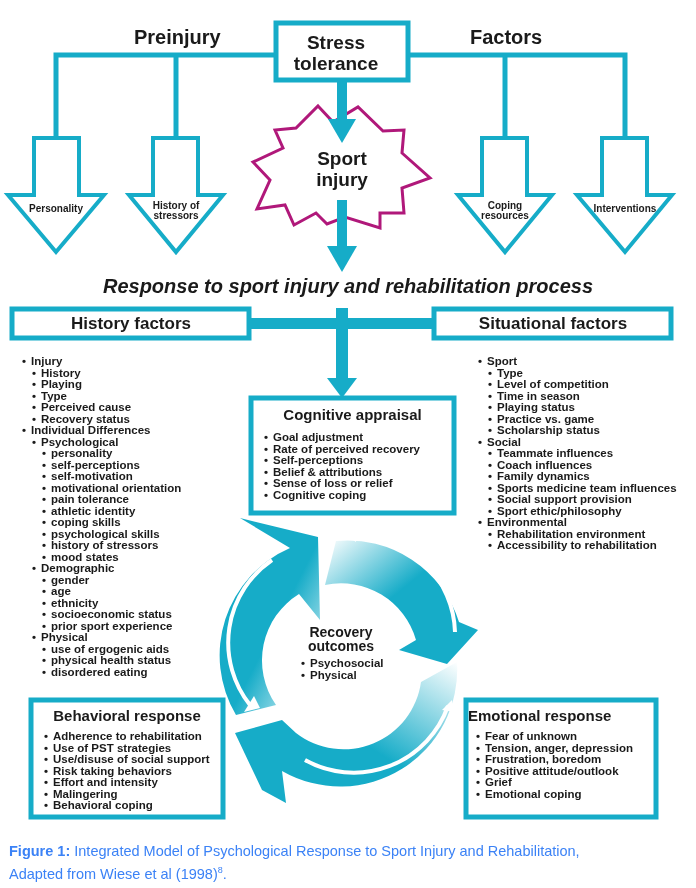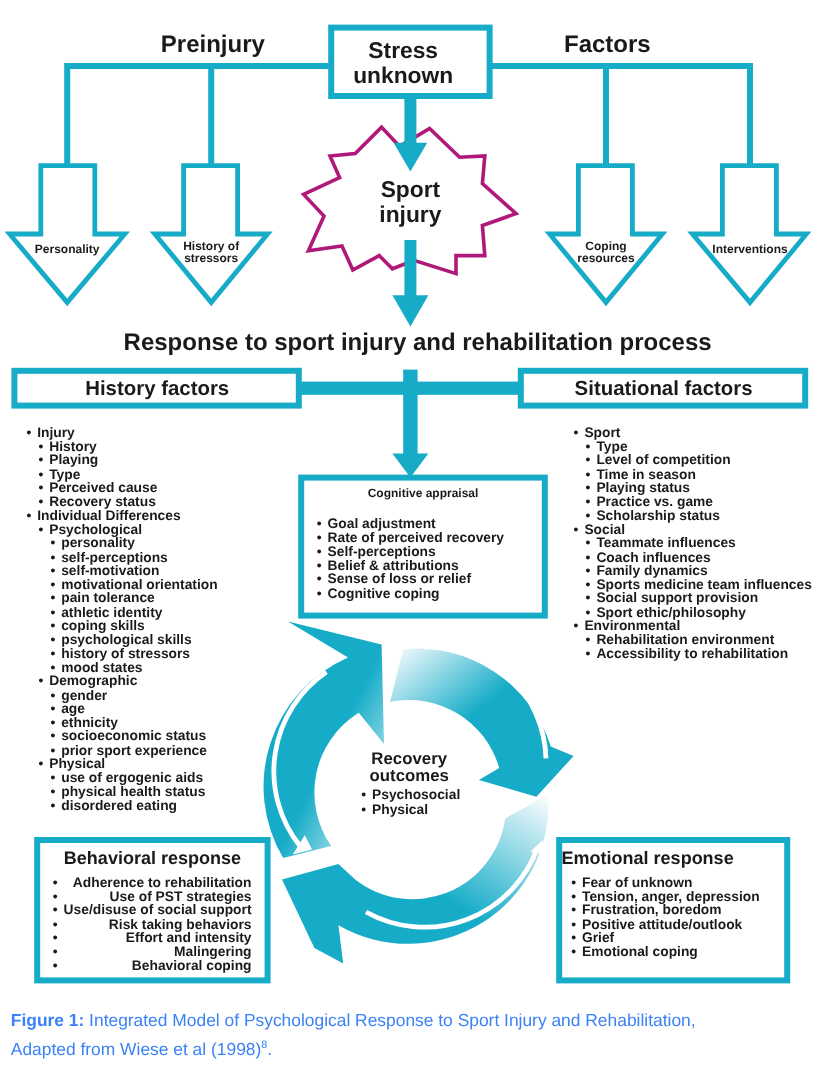--- a/index.html
+++ b/index.html
@@ -1,20 +1,20 @@
 <!DOCTYPE html>
 <html><head>
 <meta charset="utf-8">
 <style>
   html, body { margin: 0; padding: 0; background: #ffffff; }
   body { width: 696px; height: 888px; position: relative; overflow: hidden;
          font-family: "Liberation Sans", "DejaVu Sans", sans-serif; color: #111; }
   svg.diagram { position: absolute; left: 0; top: 0; }
   .t { position: absolute; font-family: "Liberation Sans", sans-serif; font-weight: bold; color: #1a1a1a; line-height: 1; white-space: nowrap; }
-  .title-big { font-size: 21px; }
+  .title-big { font-size: 21px; font-style: italic; }
   .lbl-top { font-size: 20px; }
   .box-title { font-size: 17px; }
   .arrow-lbl { font-size: 10px; text-align: center; line-height: 10px; }
   ul.bl { list-style: none; margin: 0; padding: 0; position: absolute; font-family: "Liberation Sans", sans-serif; font-weight: bold; font-size: 11.5px; line-height: 11.5px; color: #1a1a1a; white-space: nowrap; }
   ul.bl li { position: relative; padding-left: 9px; }
   ul.bl li::before { content: "•"; position: absolute; left: 0; top: 0; }
   ul.bl li.l2 { margin-left: 10px; }
   ul.bl li.l3 { margin-left: 20px; }
   .caption { position: absolute; left: 9px; top: 842px; font-size: 14.5px; line-height: 19px; color: #3b82f6; font-family: "Liberation Sans", sans-serif; }
   .caption b { font-weight: bold; }
@@ -94,21 +94,21 @@
   <rect x="251" y="398" width="203" height="115" fill="#fff" stroke="#16acc8" stroke-width="5"></rect>
 
   <rect x="31" y="700" width="192" height="117" fill="#fff" stroke="#16acc8" stroke-width="5"></rect>
   <rect x="466" y="700" width="190" height="117" fill="#fff" stroke="#16acc8" stroke-width="5"></rect>
 </svg>
 
 <div class="t lbl-top" style="left:134px; top:27px;">Preinjury</div>
 <div class="t lbl-top" style="left:470px; top:27px;">Factors</div>
 <div class="t" style="left:278px; top:32px; width:116px; text-align:center; font-size:19px; line-height:21px;">
   <div>Stress</div>
-  <div>unknown</div>
+  <div>tolerance</div>
 </div>
 <div class="t" style="left:300px; top:148px; width:84px; text-align:center; font-size:19px; line-height:21px;">
   <div>Sport</div>
   <div>injury</div>
 </div>
 
 <div class="t arrow-lbl" style="left:16px; top:204px; width:80px;">
     <div>Personality</div>
   </div>
 <div class="t arrow-lbl" style="left:136px; top:201px; width:80px;">
@@ -171,41 +171,41 @@
     <li class="l2">Coach influences</li>
     <li class="l2">Family dynamics</li>
     <li class="l2">Sports medicine team influences</li>
     <li class="l2">Social support provision</li>
     <li class="l2">Sport ethic/philosophy</li>
     <li class="l1">Environmental</li>
     <li class="l2">Rehabilitation environment</li>
     <li class="l2">Accessibility to rehabilitation</li>
   </ul>
 
-<div class="t box-title" style="left:253px; top:407px; width:199px; text-align:center; font-size:10px;">Cognitive appraisal</div>
+<div class="t box-title" style="left:253px; top:407px; width:199px; text-align:center; font-size:15px;">Cognitive appraisal</div>
 <ul class="bl" id="cognitive-list" style="left:264px; top:432px;">
     <li>Goal adjustment</li>
     <li>Rate of perceived recovery</li>
     <li>Self-perceptions</li>
     <li>Belief &amp; attributions</li>
     <li>Sense of loss or relief</li>
     <li>Cognitive coping</li>
   </ul>
 
 <div class="t" style="left:298px; top:625px; width:86px; text-align:center; font-size:14px; line-height:14px;">
   <div>Recovery</div>
   <div>outcomes</div>
 </div>
 <ul class="bl" id="recovery-list" style="left:301px; top:658px;">
     <li>Psychosocial</li>
     <li>Physical</li>
   </ul>
 
 <div class="t box-title" style="left:33px; top:708px; width:188px; text-align:center; font-size:15px;">Behavioral response</div>
-<ul class="bl" id="behavioral-list" style="left:44px; top:731px;text-align:right;">
+<ul class="bl" id="behavioral-list" style="left:44px; top:731px;">
     <li>Adherence to rehabilitation</li>
     <li>Use of PST strategies</li>
     <li>Use/disuse of social support</li>
     <li>Risk taking behaviors</li>
     <li>Effort and intensity</li>
     <li>Malingering</li>
     <li>Behavioral coping</li>
   </ul>
 
 <div class="t box-title" style="left:468px; top:708px; width:186px; text-align:left; font-size:15px;">Emotional response</div>

